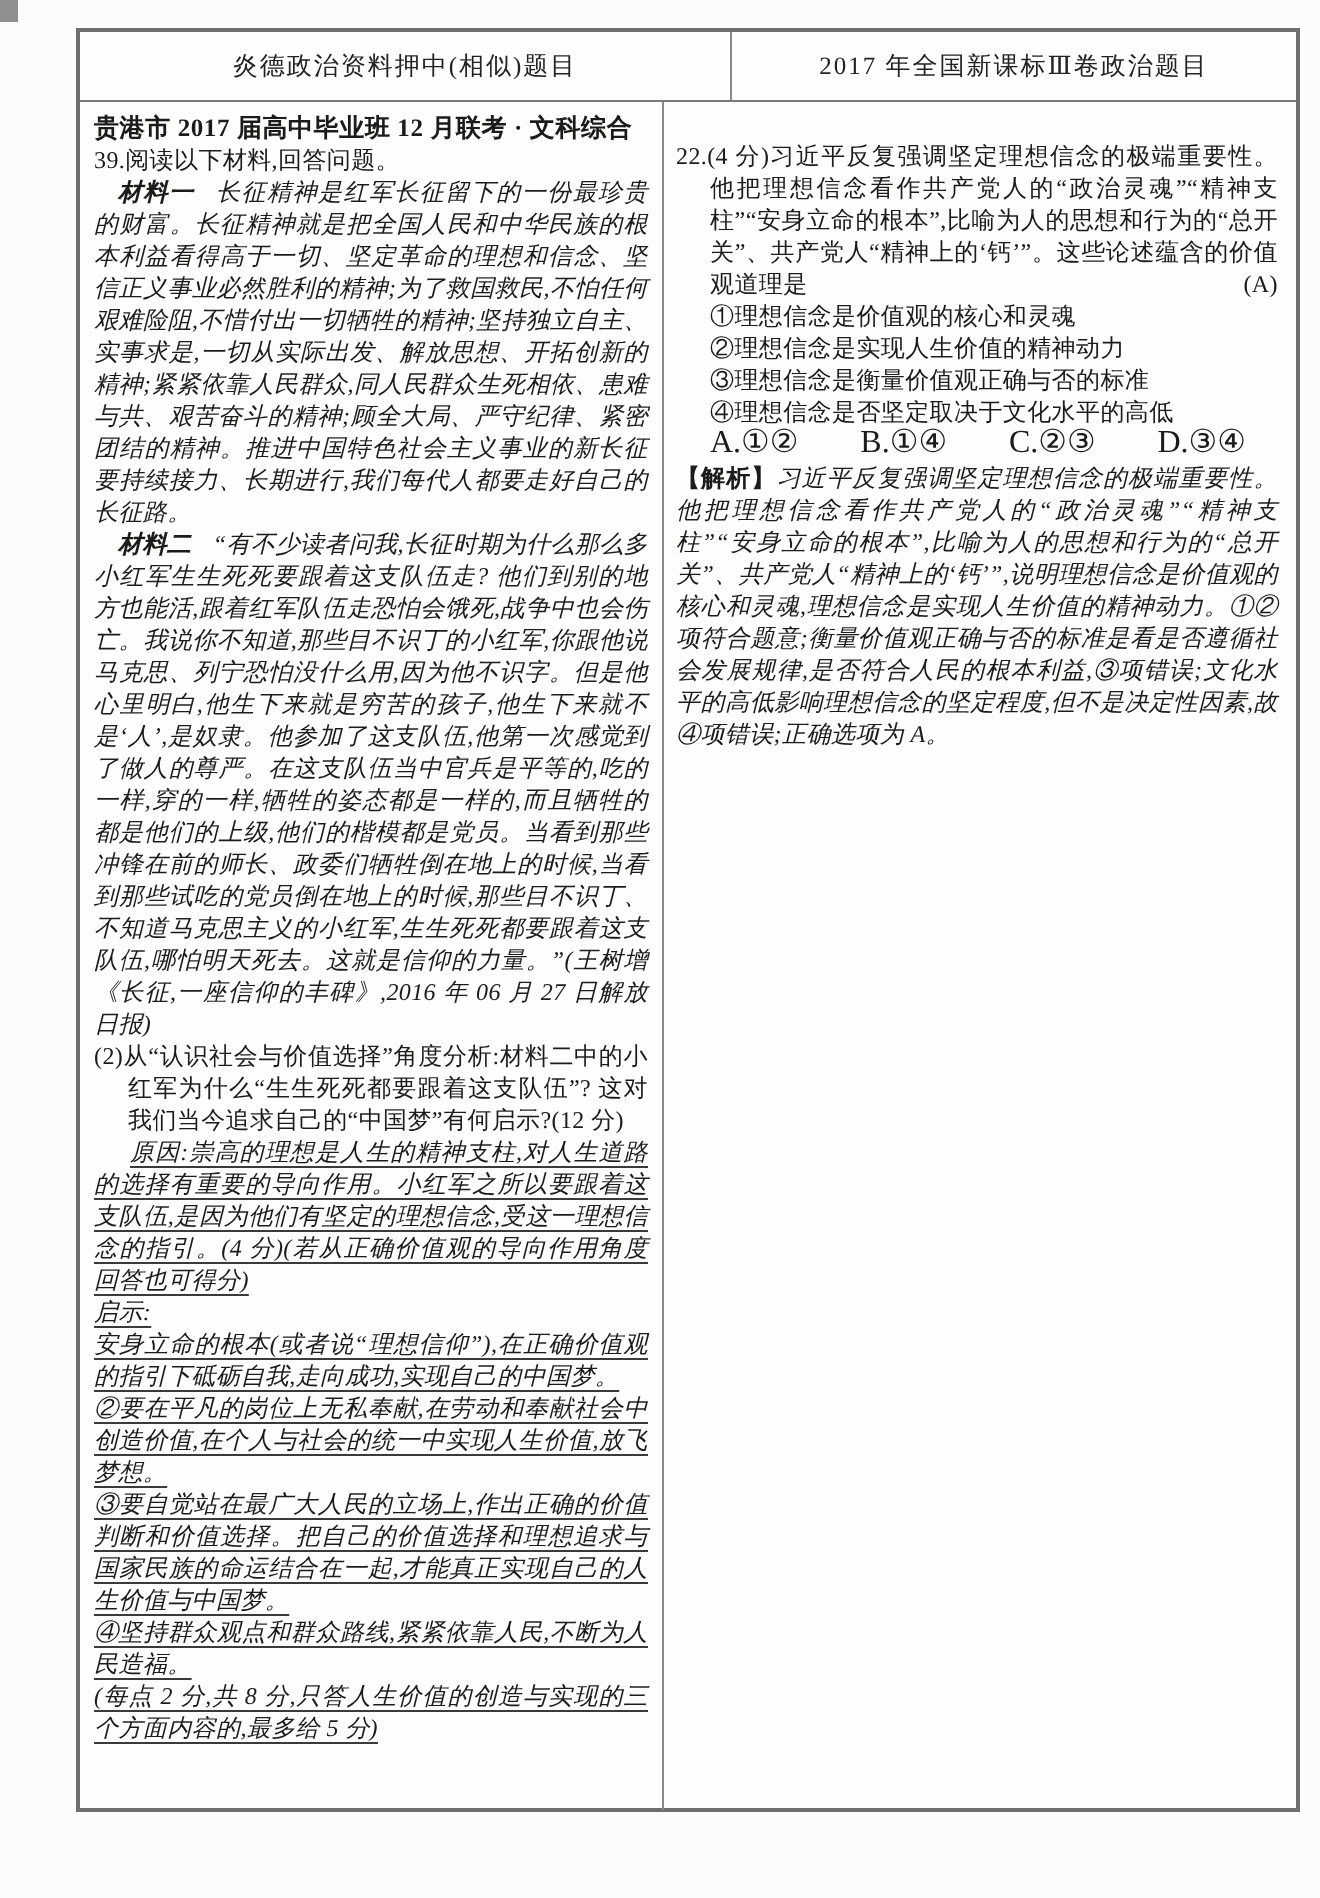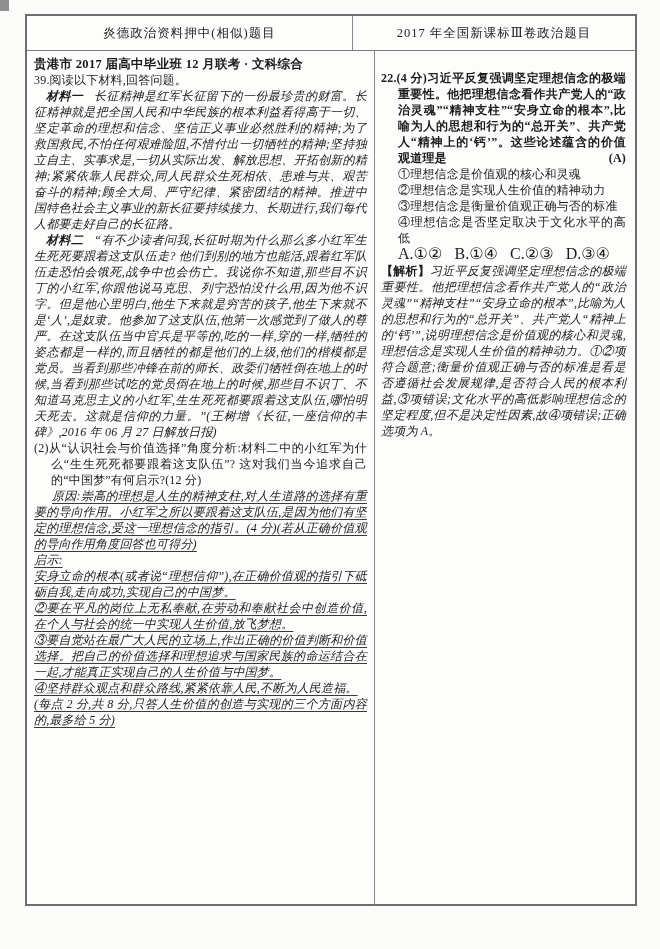--- a/index.html
+++ b/index.html
@@ -4,42 +4,42 @@
 <style>
   html,body{margin:0;padding:0;}
   body{
     width:660px;height:949px;position:relative;
     background:#fcfcfb;color:#1b1b1b;
     font-family:"Liberation Serif","DejaVu Serif",serif;
     overflow:hidden;
   }
   .artifact{position:absolute;left:0;top:0;width:9px;height:11px;background:#8f8f8f;}
   .frame{
-    position:absolute;left:25px;top:14px;width:612px;height:892px;
+    position:absolute;left:38px;top:14px;width:612px;height:892px;
     border:2px solid #6e6e6e;box-sizing:border-box;background:#fdfdfc;
   }
   .header-row{display:flex;height:34px;border-bottom:1.5px solid #7b7b7b;}
   .hcell{
     display:flex;align-items:center;justify-content:center;
     font-size:12.5px;letter-spacing:1px;color:#222;
   }
   .hcell.left{width:326px;border-right:1.5px solid #8a8a8a;box-sizing:border-box;}
   .hcell.right{flex:1;}
   .content-row{display:flex;height:calc(100% - 34px);}
-  .col-left{width:348px;border-right:1.5px solid #8a8a8a;box-sizing:border-box;padding:5px 7px 0 7px;}
+  .col-left{width:292px;border-right:1.5px solid #8a8a8a;box-sizing:border-box;padding:5px 7px 0 7px;}
   .col-right{flex:1;box-sizing:border-box;padding:19px 9px 0 6px;}
   p{margin:0;font-size:12px;line-height:16px;text-align:justify;letter-spacing:0.2px;}
   .doc-title{font-weight:bold;font-size:12.5px;letter-spacing:0.3px;}
   .kaiti{font-style:italic;}
   .material{text-indent:1em;}
   .material .mlabel{font-weight:bold;margin-right:0.9em;}
   .q2{padding-left:17px;text-indent:-17px;}
   .answer{font-style:italic;text-decoration:underline;text-underline-offset:3px;text-decoration-color:#3a3a3a;text-decoration-thickness:0.8px;}
   .reason{text-indent:1.5em;}
-  .q22{padding-left:17px;text-indent:-17px;font-weight:bold;}
+  .q22{padding-left:17px;text-indent:-17px;}
   .akey{float:right;font-style:normal;}
   .option{padding-left:17px;}
   .choices{display:flex;justify-content:space-between;padding-left:17px;padding-right:16px;font-size:16px;line-height:16px;}
   .analysis{margin-top:1px;}
   .analysis .alabel{font-weight:bold;font-style:normal;}
   .footer{
     position:absolute;left:0;top:921px;width:660px;text-align:right;
     font-size:11.5px;letter-spacing:3px;color:#2a2a2a;margin-top:40px;
   }
 </style>

